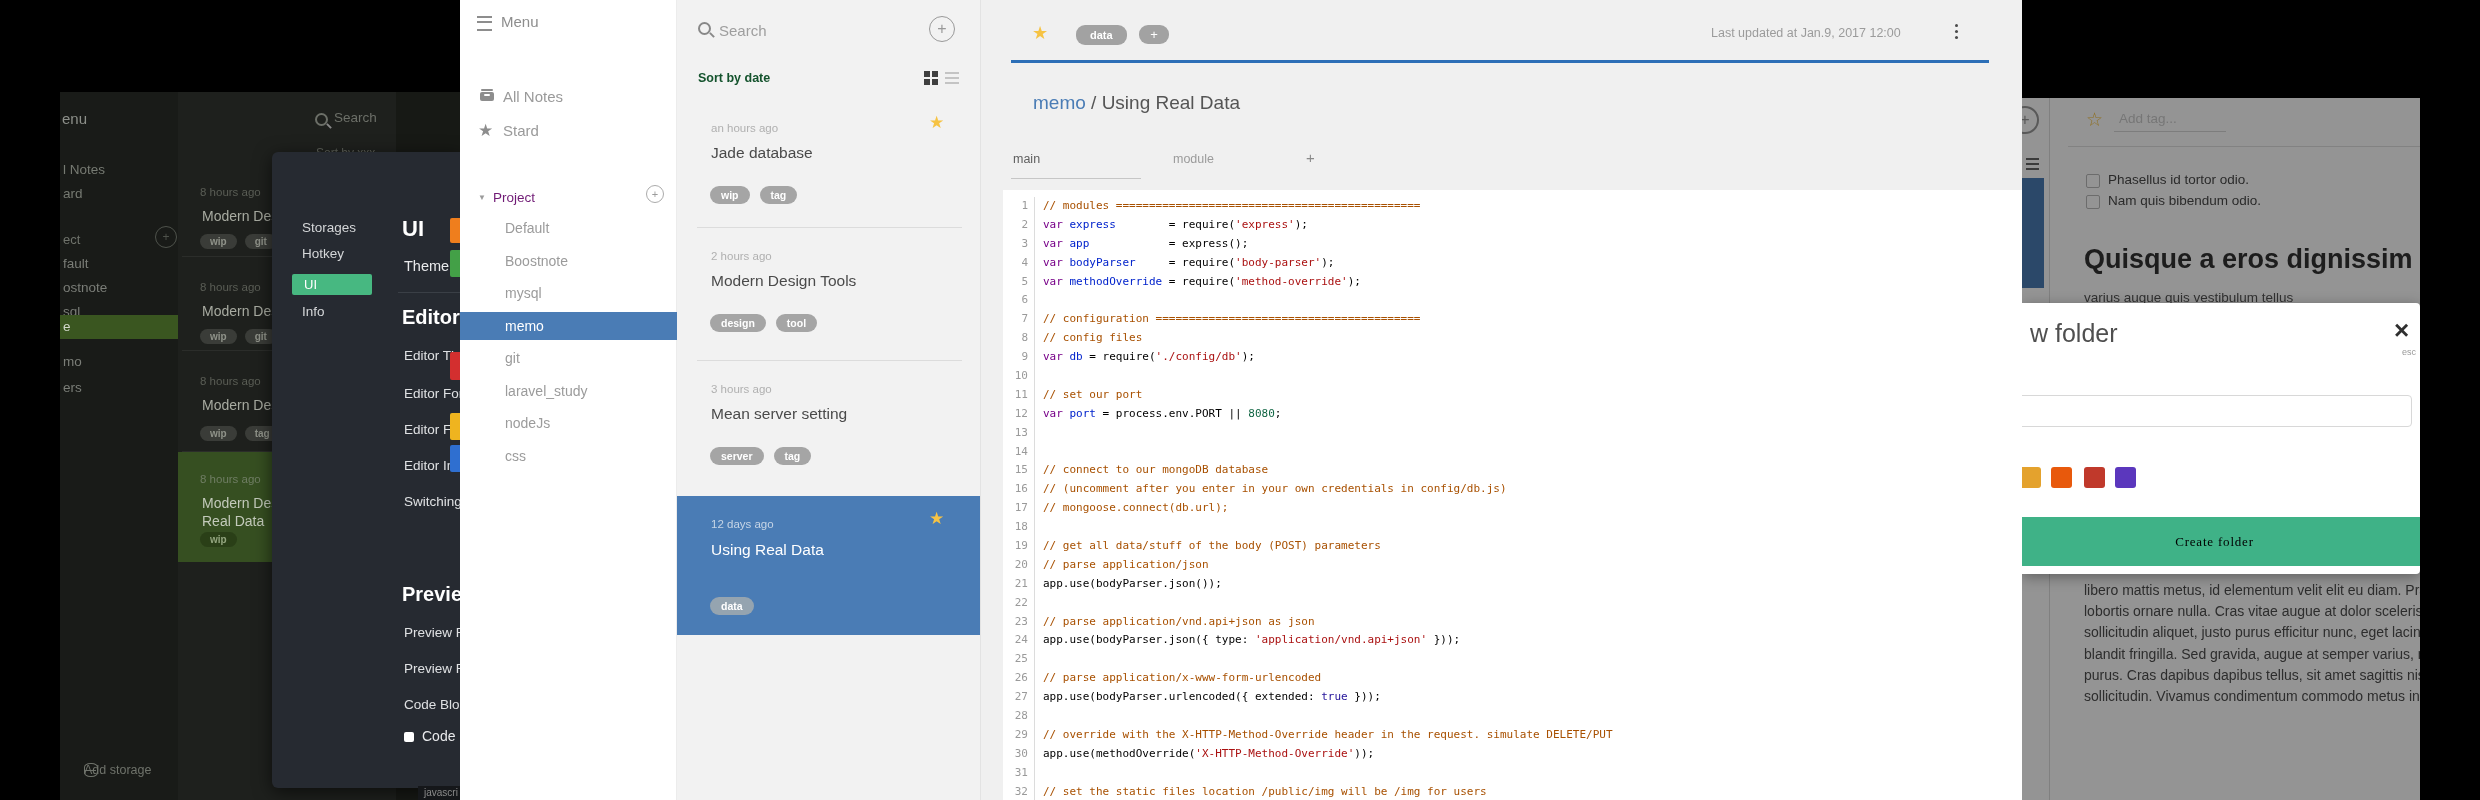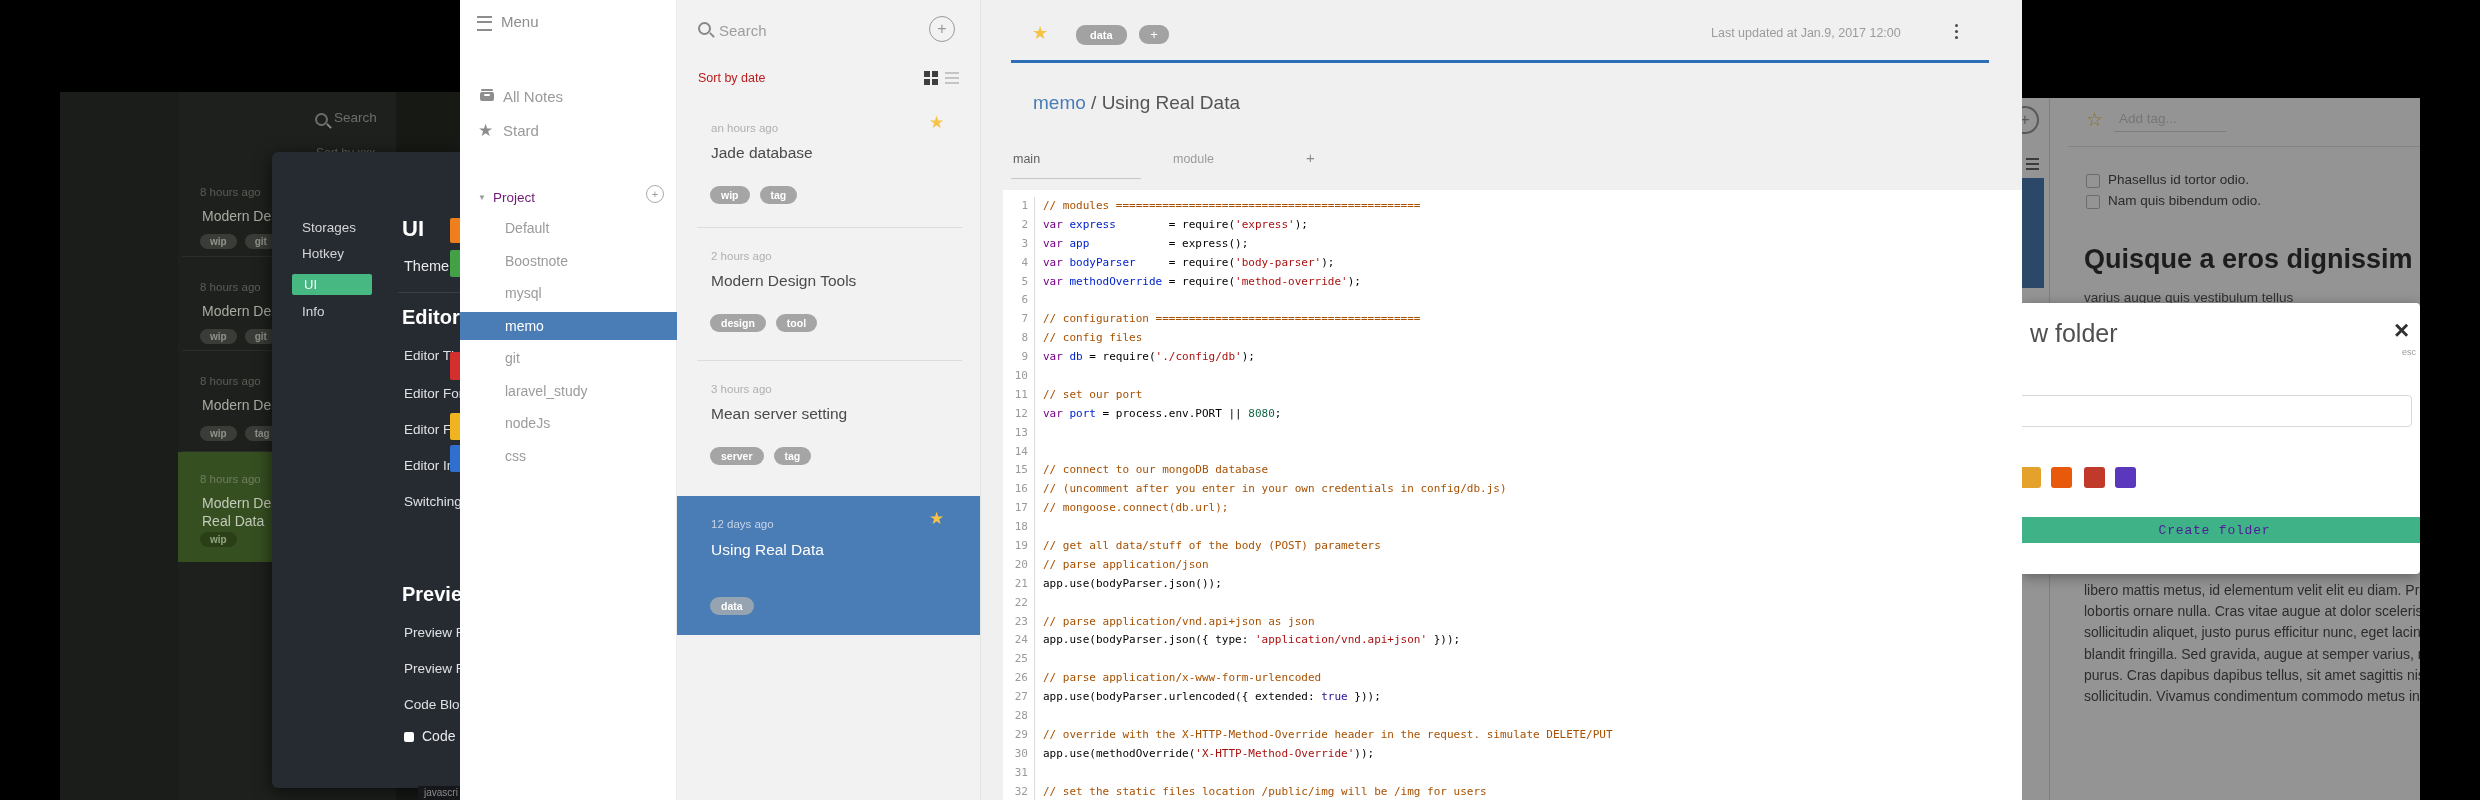--- a/index.html
+++ b/index.html
@@ -81,21 +81,21 @@
 
   .plus-circle{text-align:center;}
   .plus-circle:before{content:"+";display:block;font-size:inherit;line-height:inherit;color:inherit;font-weight:300;}
   .search-icon{width:9px;height:9px;border:2px solid #888;border-radius:50%;}
   .search-icon:after{content:"";position:absolute;left:9px;top:10px;width:6px;height:2px;background:#888;transform:rotate(45deg);}
   .fn-search-icon{left:21px;top:22px;}
   .fn-search{left:40px;top:21px;width:180px;border:none;background:transparent;outline:none;
              color:#555;font-size:15px;font-family:"Liberation Sans",sans-serif;}
   .fn-search::placeholder{color:#9e9e9e;}
   .fn-plus{left:252px;top:16px;width:24px;height:24px;border:1px solid #999;border-radius:50%;color:#999;font-size:16px;line-height:24px;}
-  .fn-sort{left:21px;top:71px;color:#b91c1c;font-size:12.5px;}
+  .fn-sort{left:21px;top:71px;color:#14532d;font-size:12.5px;font-weight:bold;}
   .grid-icon{width:6px;height:6px;background:#3f3f3f;box-shadow:8px 0 0 #3f3f3f,0 8px 0 #3f3f3f,8px 8px 0 #3f3f3f;}
   .fn-grid{left:247px;top:71px;}
   .list-icon{width:14px;height:2px;background:#c4c4c4;box-shadow:0 5px 0 #c4c4c4,0 10px 0 #c4c4c4;}
   .fn-list{left:268px;top:72px;}
   .f-note{left:0;width:303px;}
   .f-note .nd{position:absolute;left:34px;top:22px;color:#b0b0b0;font-size:11.5px;}
   .f-note .nstar{position:absolute;left:252px;top:12px;color:#f6c344;font-size:17px;}
   .f-note .nt{position:absolute;left:34px;top:44px;color:#4a4a4a;font-size:15.5px;}
   .f-note .ntags{position:absolute;left:33px;top:86px;display:flex;gap:10px;}
   .f-note .pill{background:#a5a5a5;color:#fff;font-size:10.5px;font-weight:bold;border-radius:9px;padding:3px 11px;}
@@ -150,29 +150,48 @@
   .rw-dim{left:0;top:0;width:398px;height:702px;background:rgba(0,0,0,.42);z-index:5;}
 
   .dialog{left:0;top:205px;width:398px;height:271px;background:#fff;border-radius:0 4px 4px 0;z-index:8;
           box-shadow:0 3px 14px rgba(0,0,0,.35);}
   .dlg-title{left:8px;top:16px;font-size:25px;font-weight:300;color:#4f4f4f;}
   .dlg-close{left:372px;top:12px;font-size:26px;color:#2f2f2f;font-weight:bold;}
   .dlg-esc{left:380px;top:44px;font-size:9px;color:#999;}
   .dlg-input{left:-30px;top:92px;width:420px;height:32px;border:1px solid #d8d8d8;border-radius:4px;background:#fff;
              outline:none;font-size:14px;padding:0 10px;box-sizing:border-box;font-family:"Liberation Sans",sans-serif;}
   .dlg-swatch{top:164px;width:21px;height:21px;border-radius:3px;}
-  .dlg-btn{left:-30px;top:214px;width:445px;height:26px;background:#3fb287;border:none;border-radius:4px;
-           color:#4c1d95;font-size:13px;letter-spacing:.8px;font-family:Liberation Mono, monospace;}
+  .dlg-btn{left:-30px;top:214px;width:445px;height:49px;background:#3fb287;border:none;border-radius:4px;
+           color:#000000;font-size:13px;letter-spacing:.8px;font-family:Liberation Serif, serif;}
 </style>
 </head>
 <body>
 
 <div class="canvas">
 
   <div class="abs left-app">
+    <div class="abs la-col1">
+      <div class="abs la-menu">enu</div>
+      <div class="abs la-nav1">l Notes</div>
+      <div class="abs la-nav2">ard</div>
+      <div class="abs la-proj">ect</div>
+      <div class="abs la-proj-plus plus-circle" style="font-size:12px;line-height:20px;"></div>
+      <div id="la-folders">
+          <div class="abs la-folder" style="top: 160px;">fault</div>
+          <div class="abs la-folder" style="top: 184px;">ostnote</div>
+          <div class="abs la-folder" style="top: 208px;">sql</div>
+          <div class="abs la-folder sel" style="top: 223px; height: 24px;">e</div>
+          <div class="abs la-folder" style="top: 258px;">mo</div>
+          <div class="abs la-folder" style="top: 284px;">ers</div>
+        </div>
+      <div class="abs la-addstorage">
+        <span class="db-icon"></span>
+        <span>Add storage</span>
+      </div>
+    </div>
     <div class="abs la-col2">
       <div class="abs search-icon la-search-icon" style="border-color:#6c6f68;"></div>
       <div class="abs la-search-text">Search</div>
 
       <div class="abs la-sort">Sort by xxx</div>
 
     </div>
     <div id="la-notes">
         <div class="abs la-note ln0">
           <div class="nd">8 hours ago</div>

